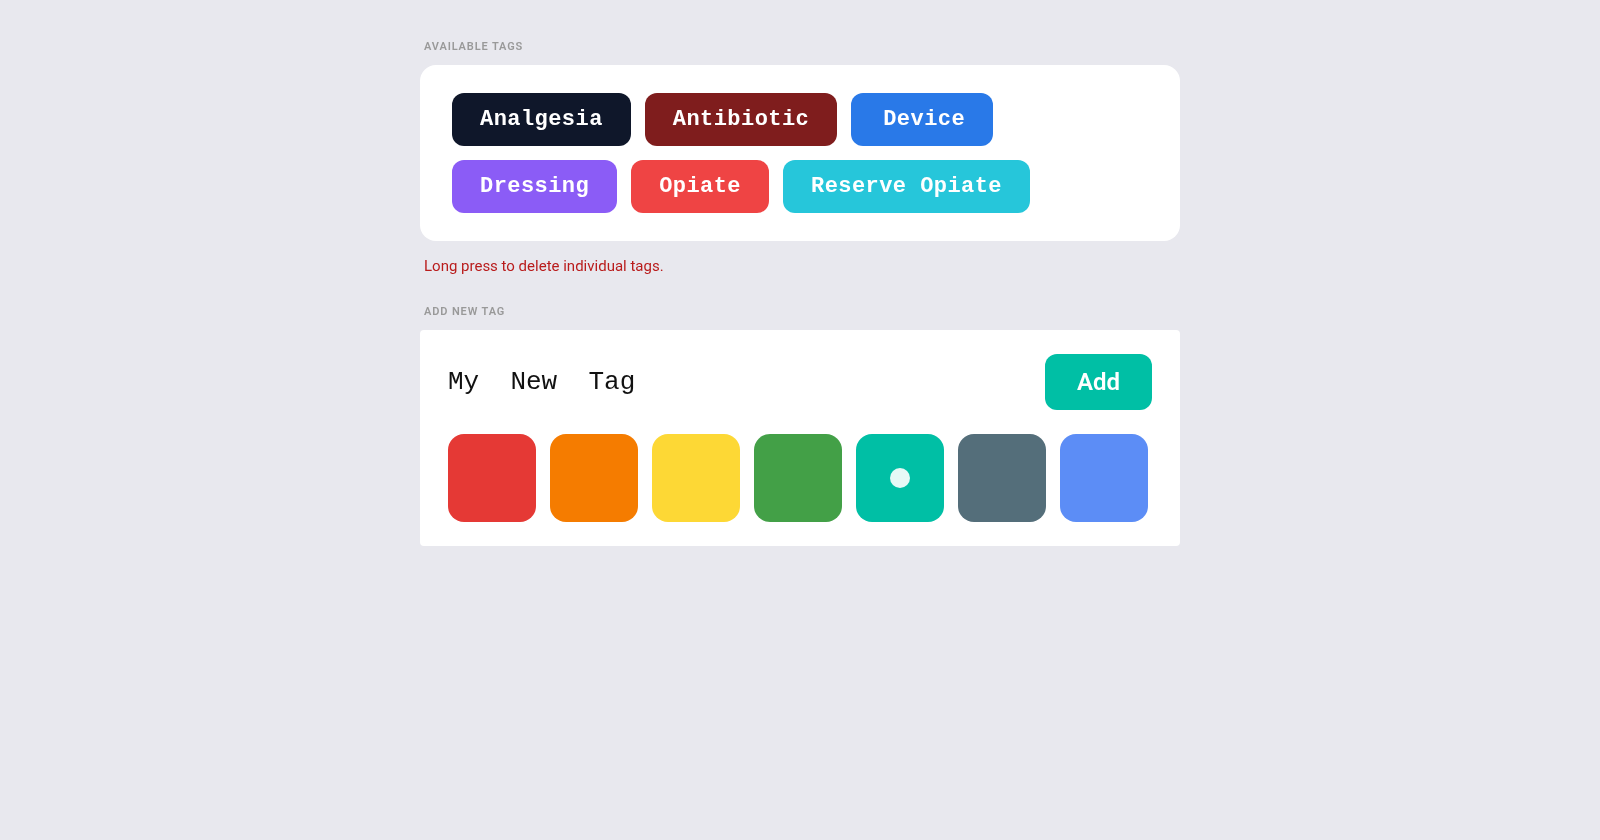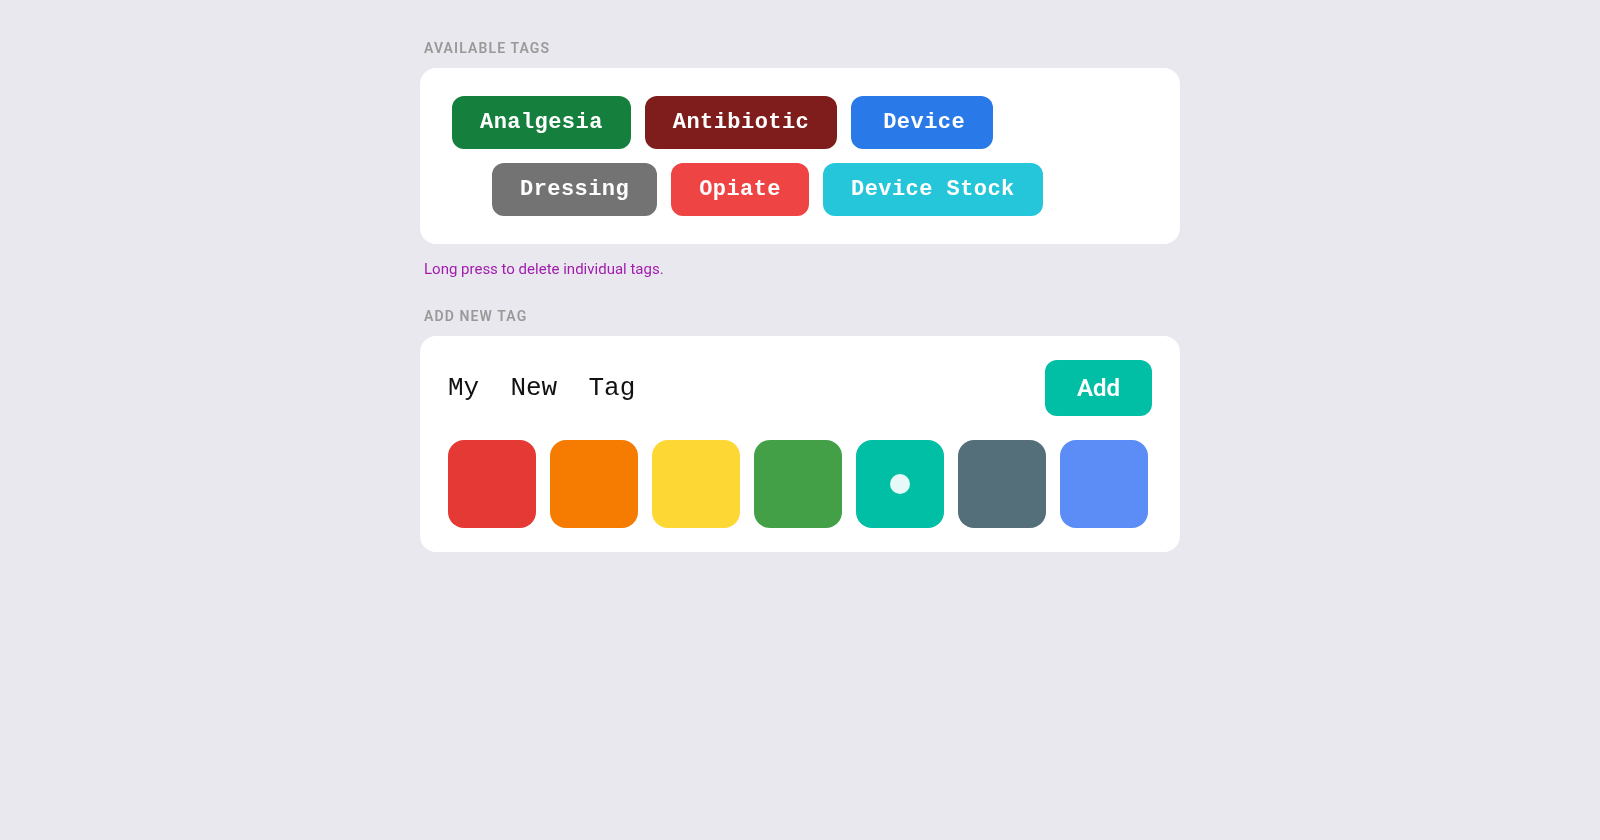--- a/index.html
+++ b/index.html
@@ -16,21 +16,21 @@
       align-items: flex-start;
       min-height: 840px;
       padding: 40px 20px;
     }
 
     .main-container {
       width: 760px;
     }
 
     .section-label {
-      font-size: 14px;
+      font-size: 11px;
       font-weight: 600;
       letter-spacing: 0.08em;
       color: #999;
       margin-bottom: 12px;
       padding-left: 4px;
     }
 
     .card {
       background: #ffffff;
       border-radius: 16px;
@@ -53,32 +53,32 @@
       font-size: 22px;
       font-weight: 600;
       color: #ffffff;
       cursor: pointer;
       font-family: 'Courier New', Courier, monospace;
       letter-spacing: 0.02em;
     }
 
     .hint-text {
       font-size: 15px;
-      color: #a21caf;
+      color: #b91c1c;
       margin-bottom: 24px;
       padding-left: 4px;
     }
 
     .add-new-section {
       margin-top: 30px;
     }
 
     .add-tag-card {
       background: #ffffff;
-      border-radius: 16px;
+      border-radius: 4px;
       padding: 24px 28px;
     }
 
     .input-row {
       display: flex;
       align-items: center;
       gap: 16px;
       margin-bottom: 24px;
     }
 
@@ -131,26 +131,26 @@
   </style>
 </head>
 <body>
 
 <div class="main-container">
 
   <div class="section-label">AVAILABLE TAGS</div>
 
   <div class="card">
     <div class="tags-container" id="tags-container">
-    <div class="tag" style="background-color: #15803d;">Analgesia</div>
+    <div class="tag" style="background-color: #0f172a;">Analgesia</div>
         <div class="tag" style="background-color: #7f1d1d;">Antibiotic</div>
         <div class="tag" style="background-color: rgb(41, 121, 232); padding-left: 32px;">Device</div>
-        <div class="tag" style="background-color: #737373; margin-left: 40px;">Dressing</div>
+        <div class="tag" style="background-color: #8b5cf6;">Dressing</div>
         <div class="tag" style="background-color: #ef4444;">Opiate</div>
-        <div class="tag" style="background-color: rgb(38, 198, 218);">Device Stock</div>
+        <div class="tag" style="background-color: rgb(38, 198, 218);">Reserve Opiate</div>
       </div>
   </div>
 
   <p class="hint-text">Long press to delete individual tags.</p>
 
   <div class="add-new-section">
     <div class="section-label">ADD NEW TAG</div>
 
     <div class="add-tag-card">
       <div class="input-row">

